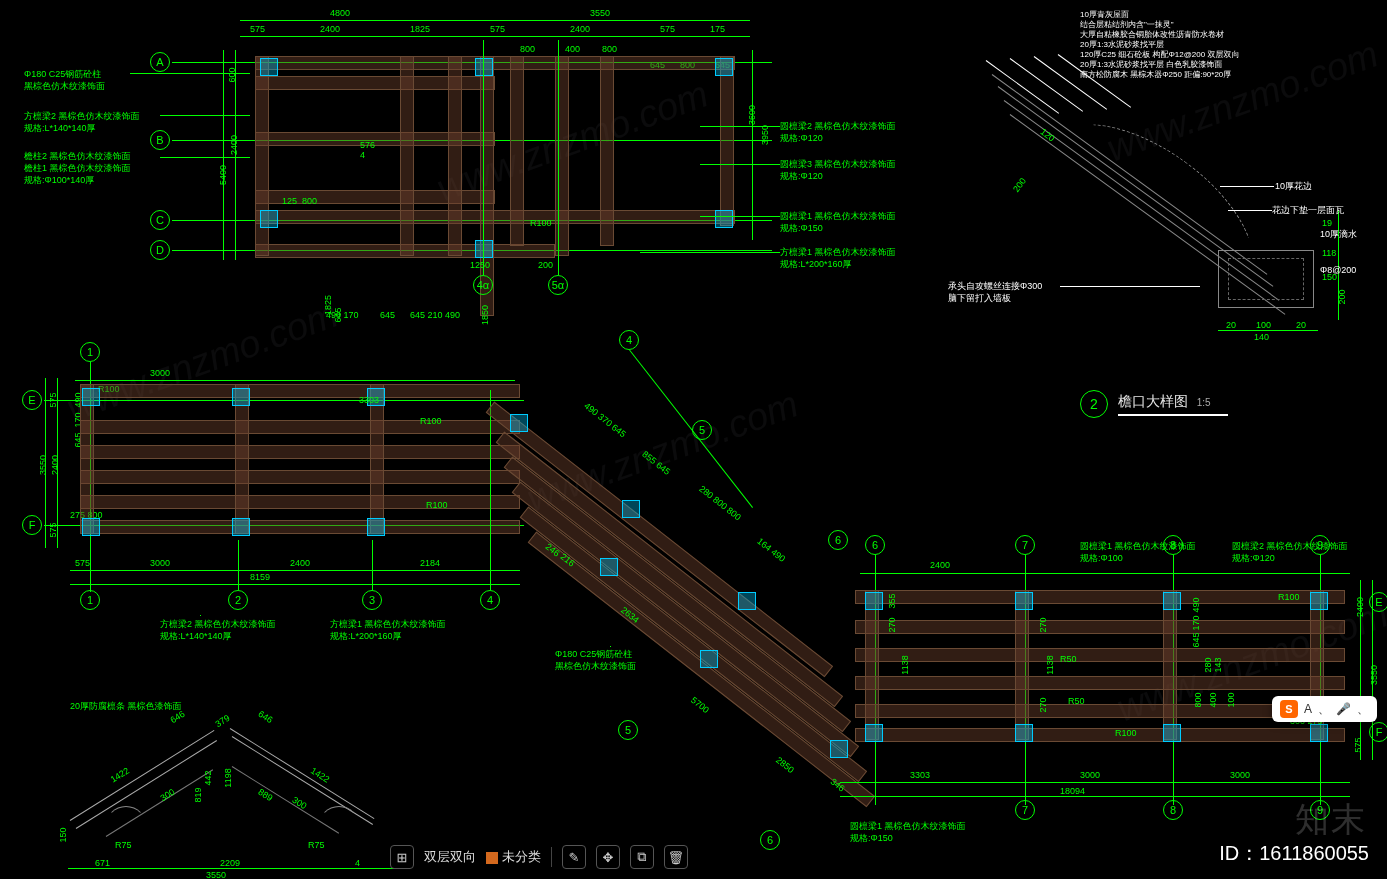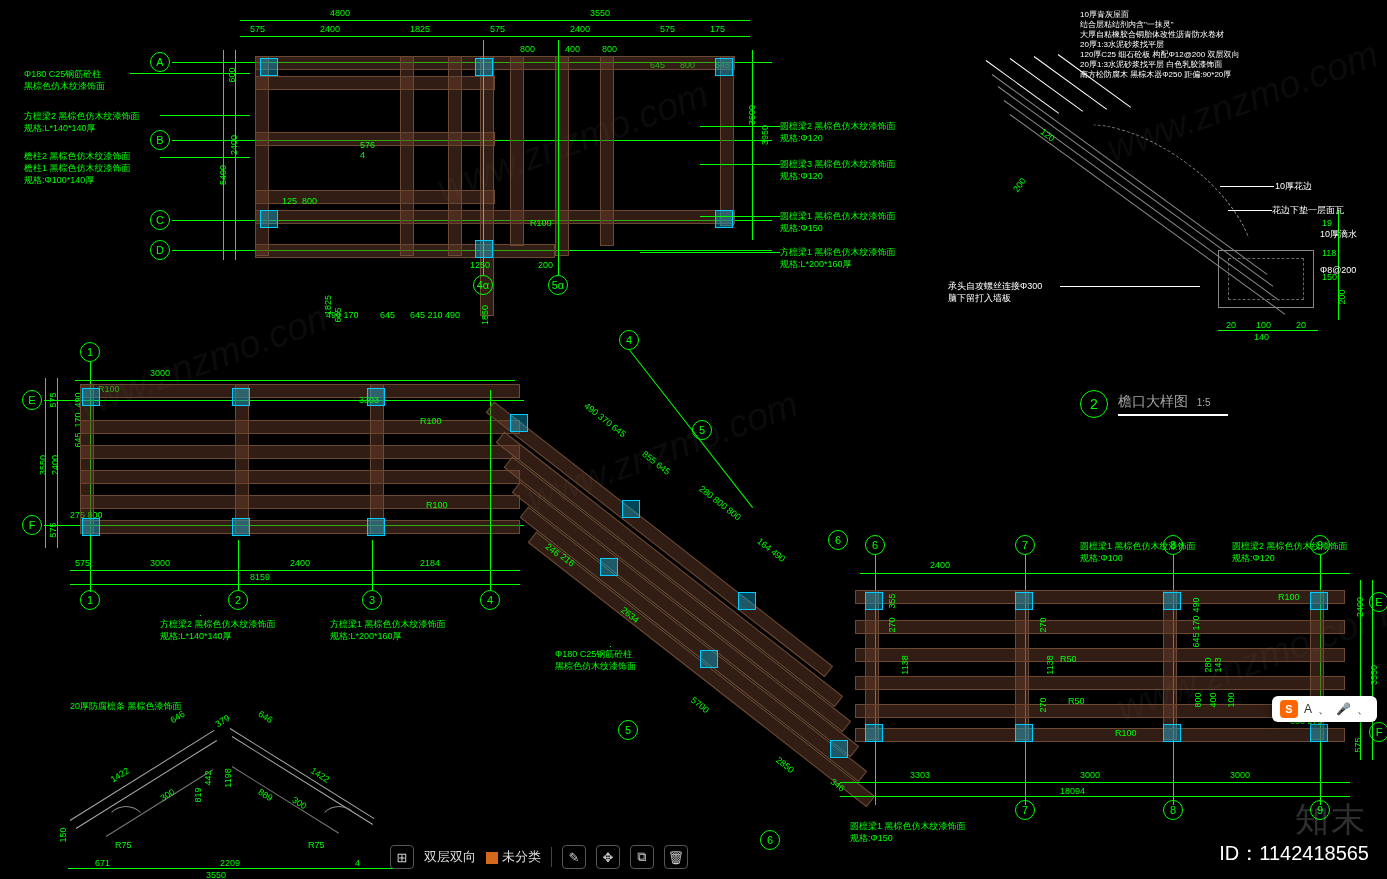--- a/index.html
+++ b/index.html
@@ -16,21 +16,21 @@
 .beam{position:absolute;background:rgba(108,64,45,0.45);border:1px solid #6a4a34}
 .beam.h{height:14px}
 .beam.v{width:14px}
 .beam.d{transform-origin:left center}
 .col{position:absolute;width:18px;height:18px;background:rgba(0,200,255,.35);border:1px solid #0cf}
 .detail-box{position:absolute;border:0 solid transparent}
 .roof-line{position:absolute;background:#888;height:1px;transform-origin:left center}
 .tile-line{position:absolute;background:#fff;height:1px;transform-origin:left center}
 .title-circ{width:28px;height:28px;border:1px solid #0f0;border-radius:50%;display:flex;align-items:center;justify-content:center;font-size:14px;color:#0f0}
 .title-row{position:absolute;display:flex;align-items:center;gap:10px}
-.title-txt{color:#a3a3a3;font-size:14px}
+.title-txt{color:#e5e5e5;font-size:14px}
 .title-underline{border-top:2px solid #fff;margin-top:3px}
 .watermark-logo{position:absolute;right:20px;bottom:36px;color:rgba(255,255,255,.18);font-size:34px;font-weight:300;letter-spacing:2px}
 .id-text{position:absolute;right:18px;bottom:12px;color:#fff;font-size:20px;font-weight:500}
 .toolbar{position:absolute;left:390px;bottom:10px;display:flex;align-items:center;gap:10px;color:#ddd;font-size:13px}
 .tb-icon{width:24px;height:24px;border:1px solid #555;border-radius:4px;display:flex;align-items:center;justify-content:center;color:#ccc;cursor:pointer;font-size:13px}
 .tb-sep{width:1px;height:20px;background:#444}
 .legend-sq{width:12px;height:12px;background:#d4691e;display:inline-block;margin-right:4px;vertical-align:middle}
 .assist{position:absolute;right:10px;top:696px;background:#fff;color:#333;padding:4px 8px;border-radius:6px;display:flex;align-items:center;gap:6px;font-size:12px;box-shadow:0 2px 8px rgba(0,0,0,.4)}
 .assist .s-ic{width:18px;height:18px;background:#f60;border-radius:4px;color:#fff;display:flex;align-items:center;justify-content:center;font-size:11px;font-weight:bold}
 .arc{position:absolute;border:1px solid #888;border-color:#888 transparent transparent transparent;border-radius:50%}
@@ -447,13 +447,13 @@
 
 <div class="assist">
   <div class="s-ic">S</div>
   <span>A</span>
   <span>、</span>
   <span>🎤</span>
   <span>、</span>
 </div>
 
 <div class="watermark-logo">知末</div>
-<div class="id-text">ID：1142418565</div>
+<div class="id-text">ID：1611860055</div>
 
 </body></html>

